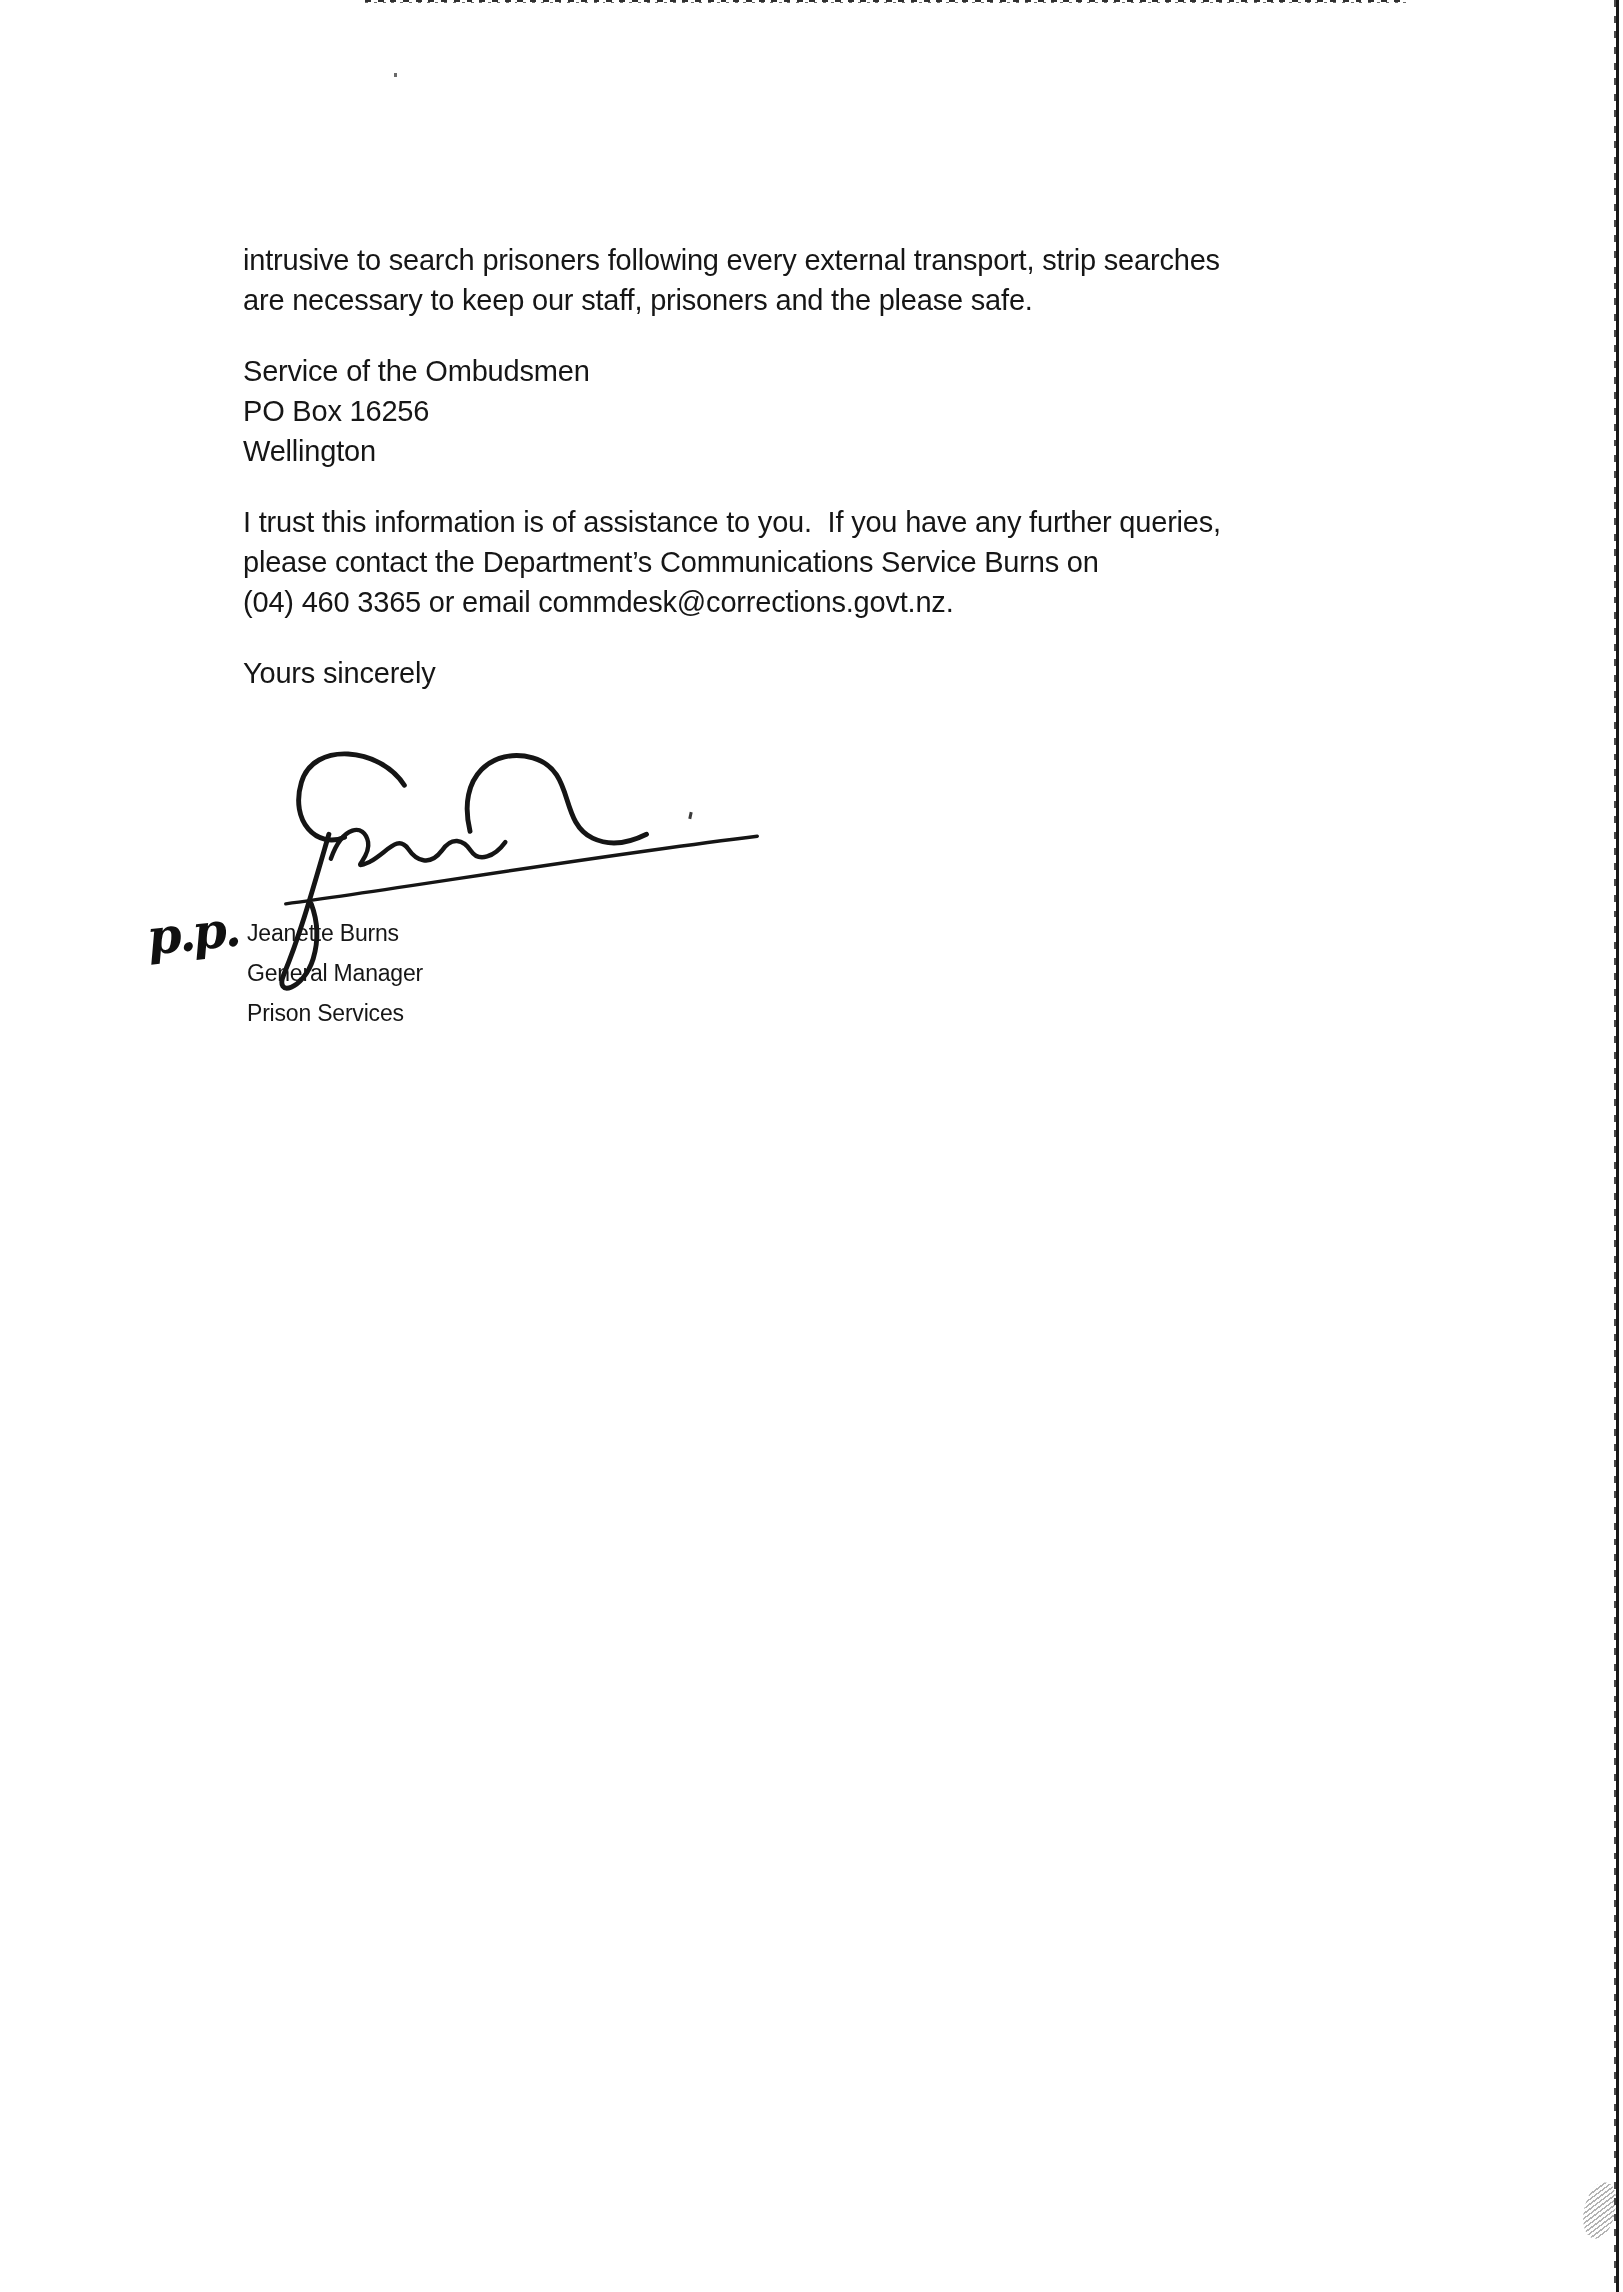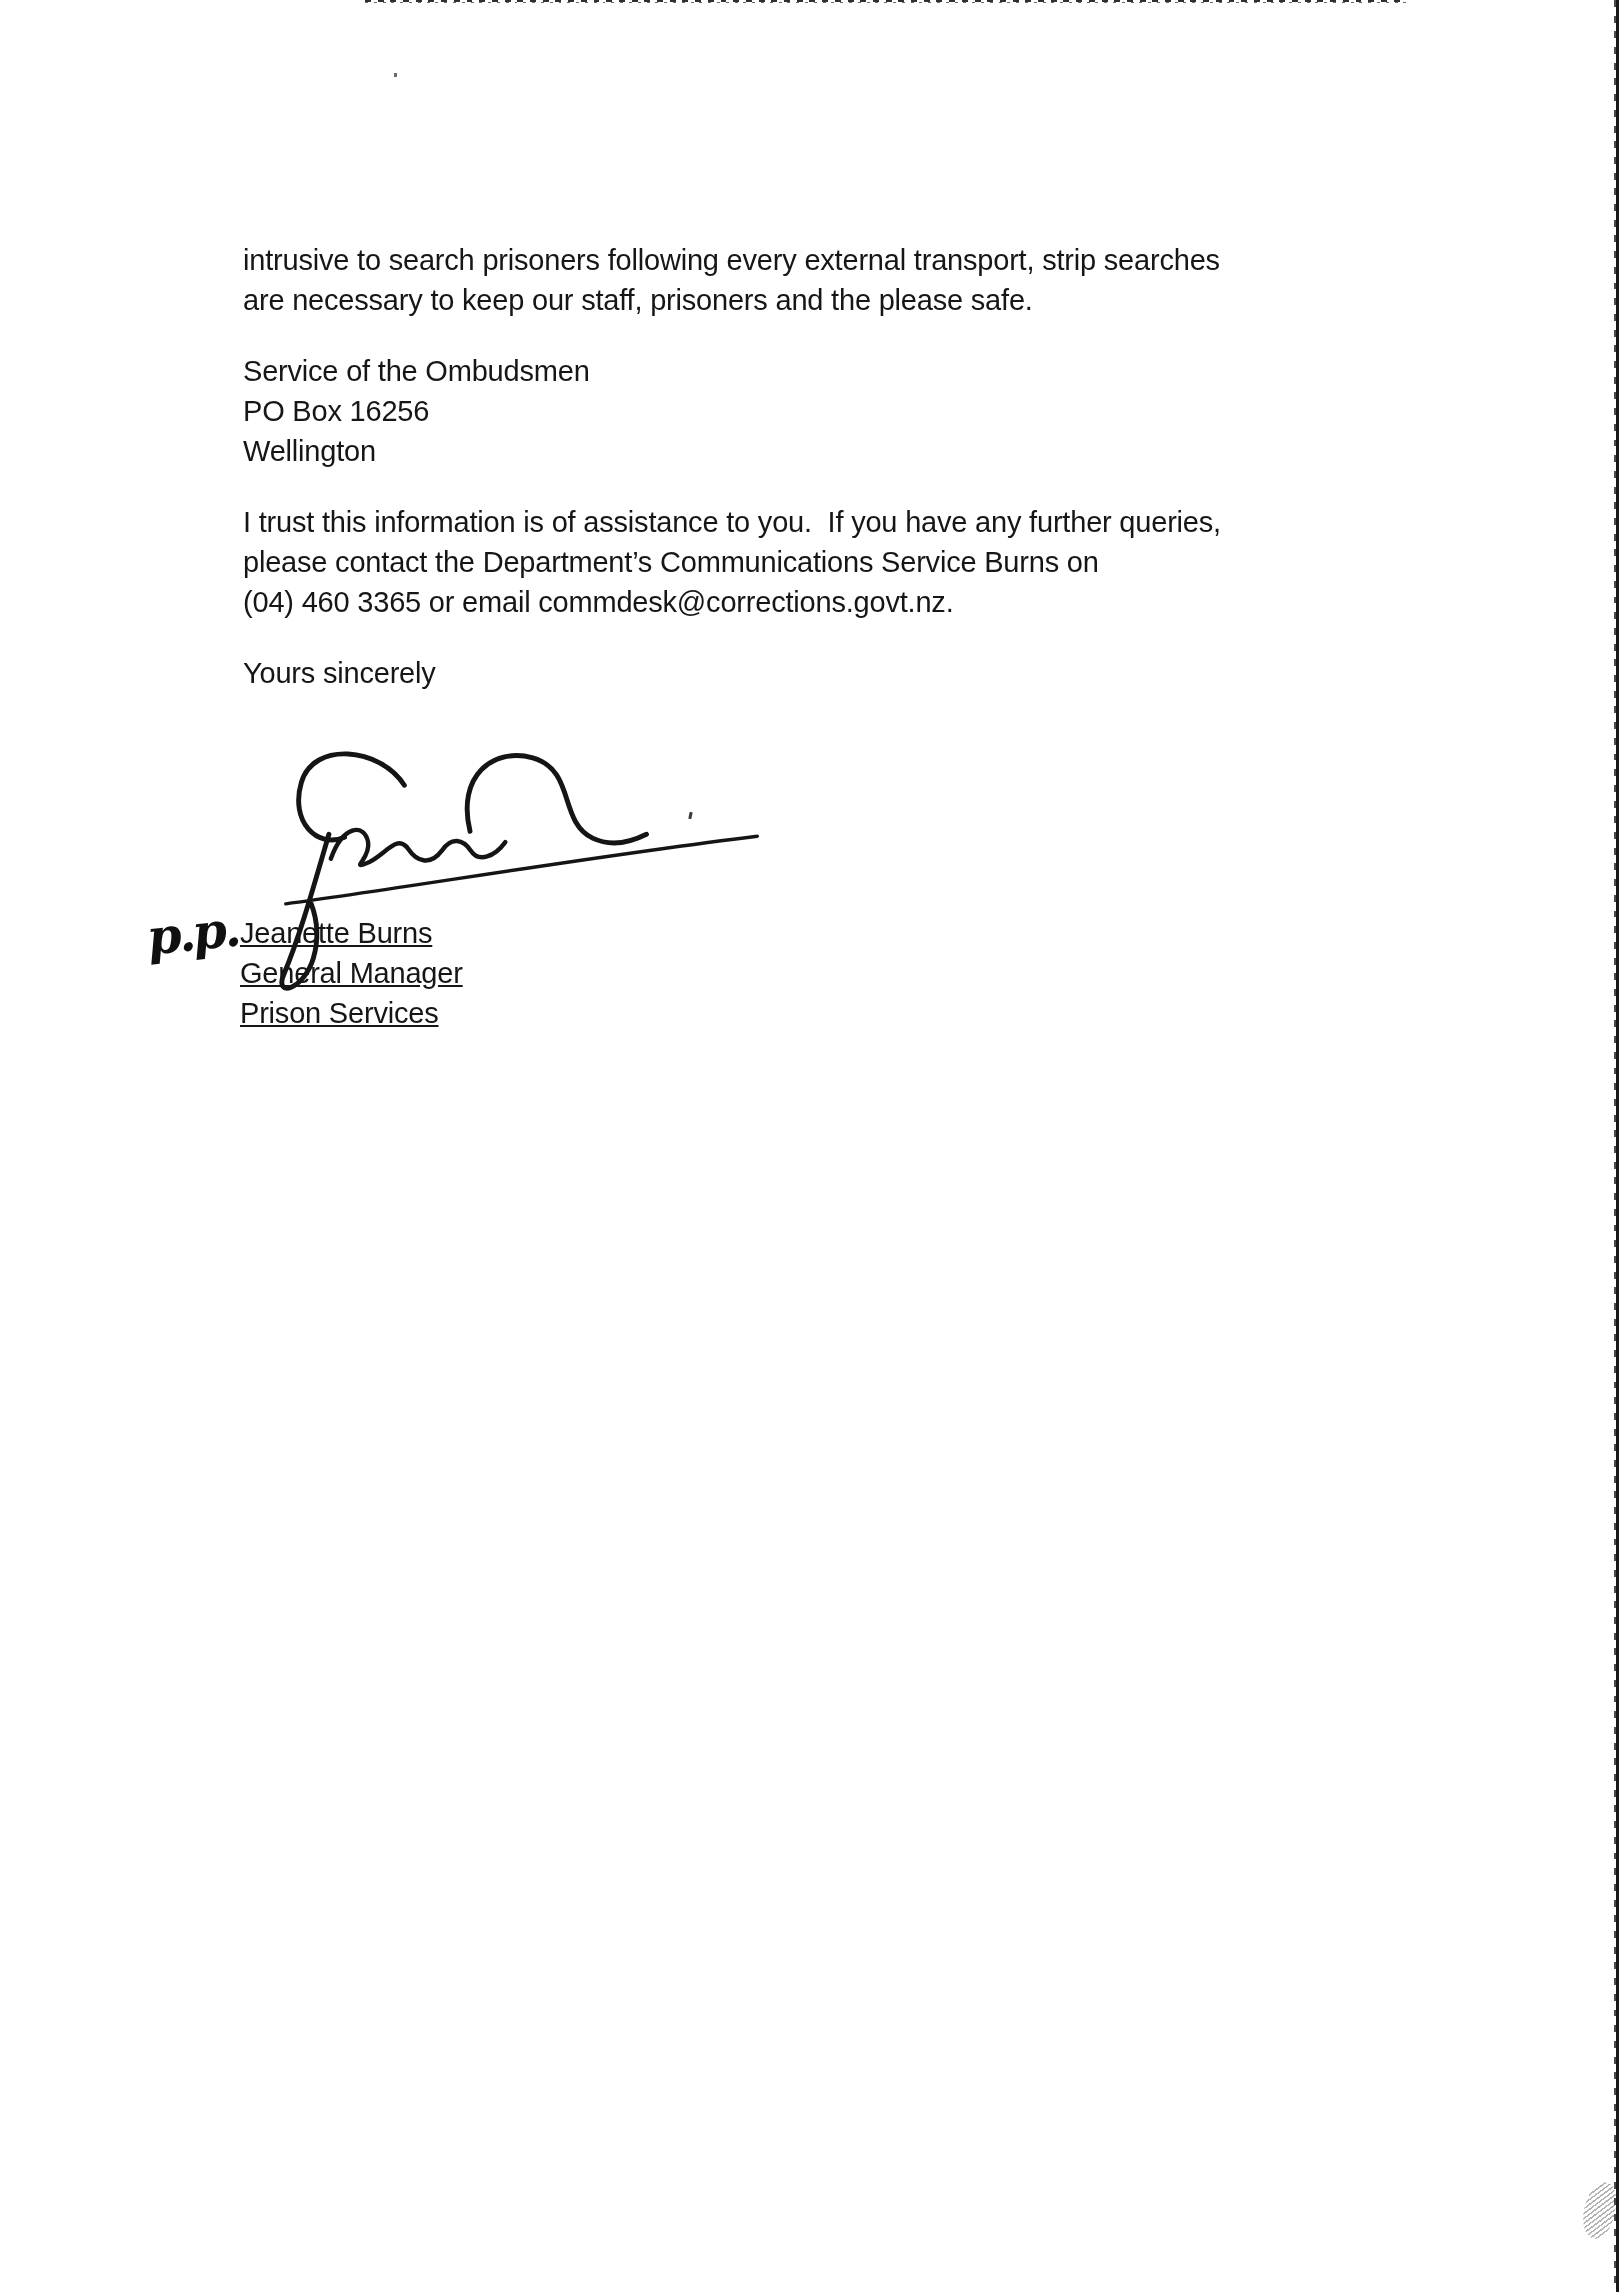--- a/index.html
+++ b/index.html
@@ -23,26 +23,25 @@
     line-height:40px;
     letter-spacing:-0.2px;
     margin-top:34px;
   }
   .para{margin:0 0 31px 0;}
   .ln{white-space:pre-wrap;}
 
   
   .sig-block{
     position:absolute;
-    left:240px;
+    left:247px;
     top:913px;
-    font-size:29px;
+    font-size:23px;
     line-height:40px;
     letter-spacing:-0.2px;
-    text-decoration:underline;
   }
 
   
   .pp{
     position:absolute;
     left:147px;
     top:904px;
     font-family:"DejaVu Serif", serif;
     font-style:italic;
     font-weight:700;

